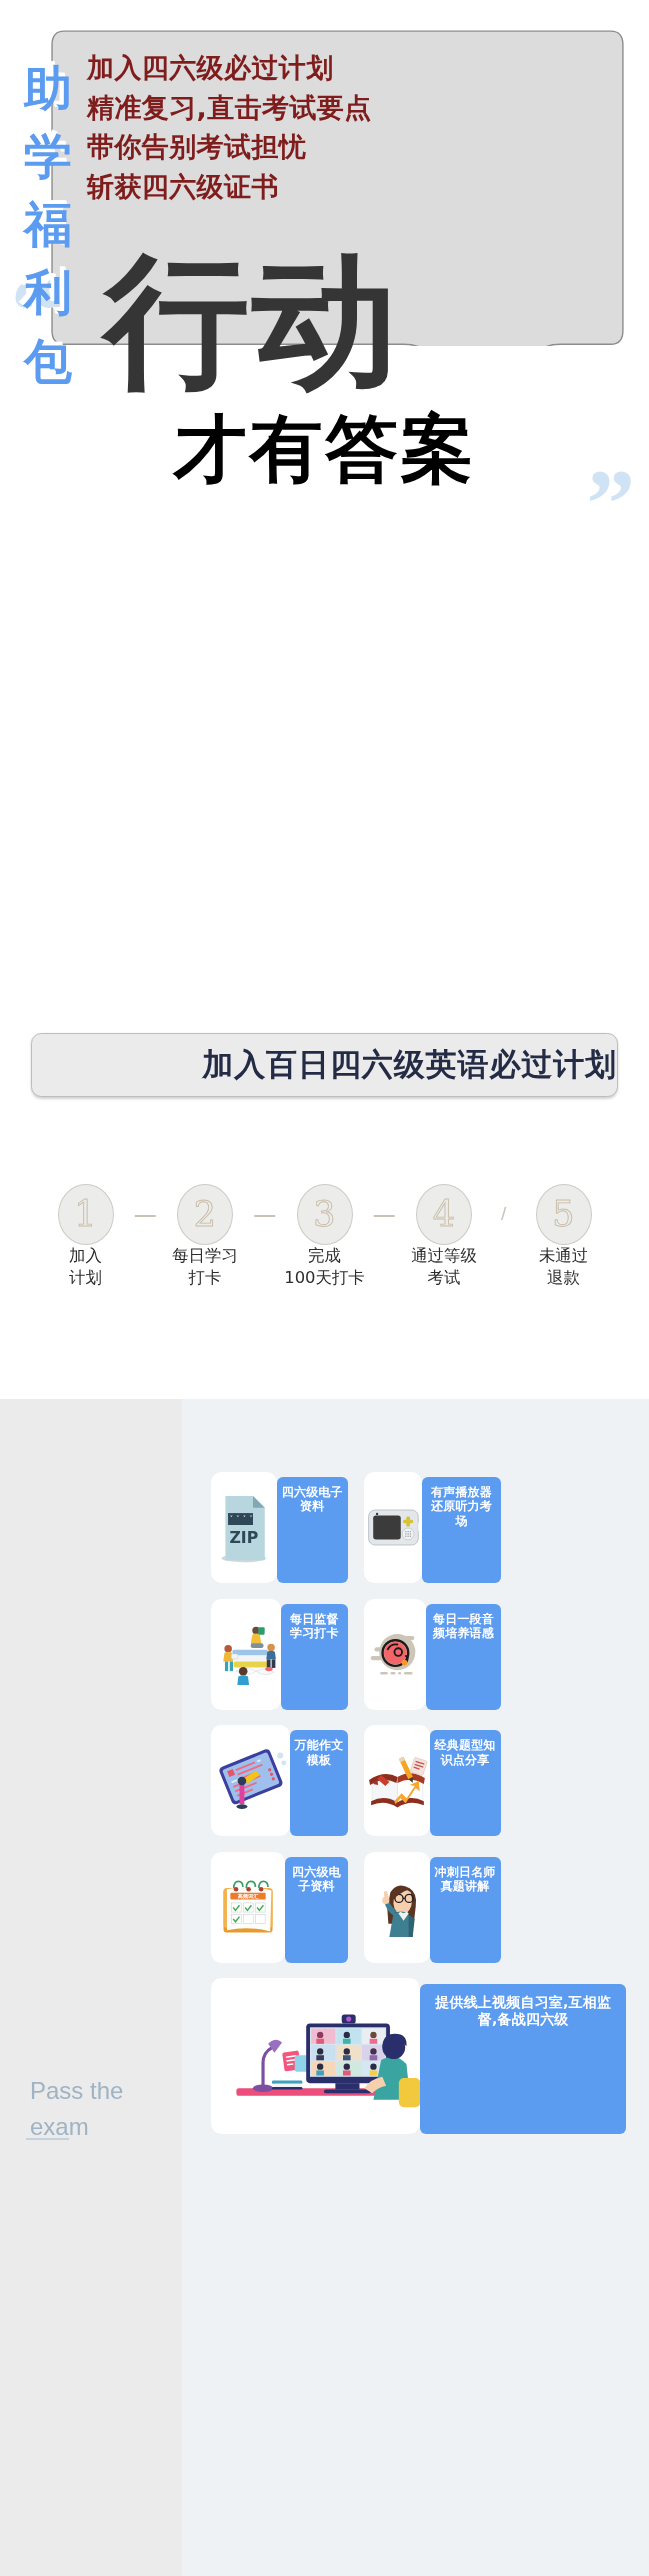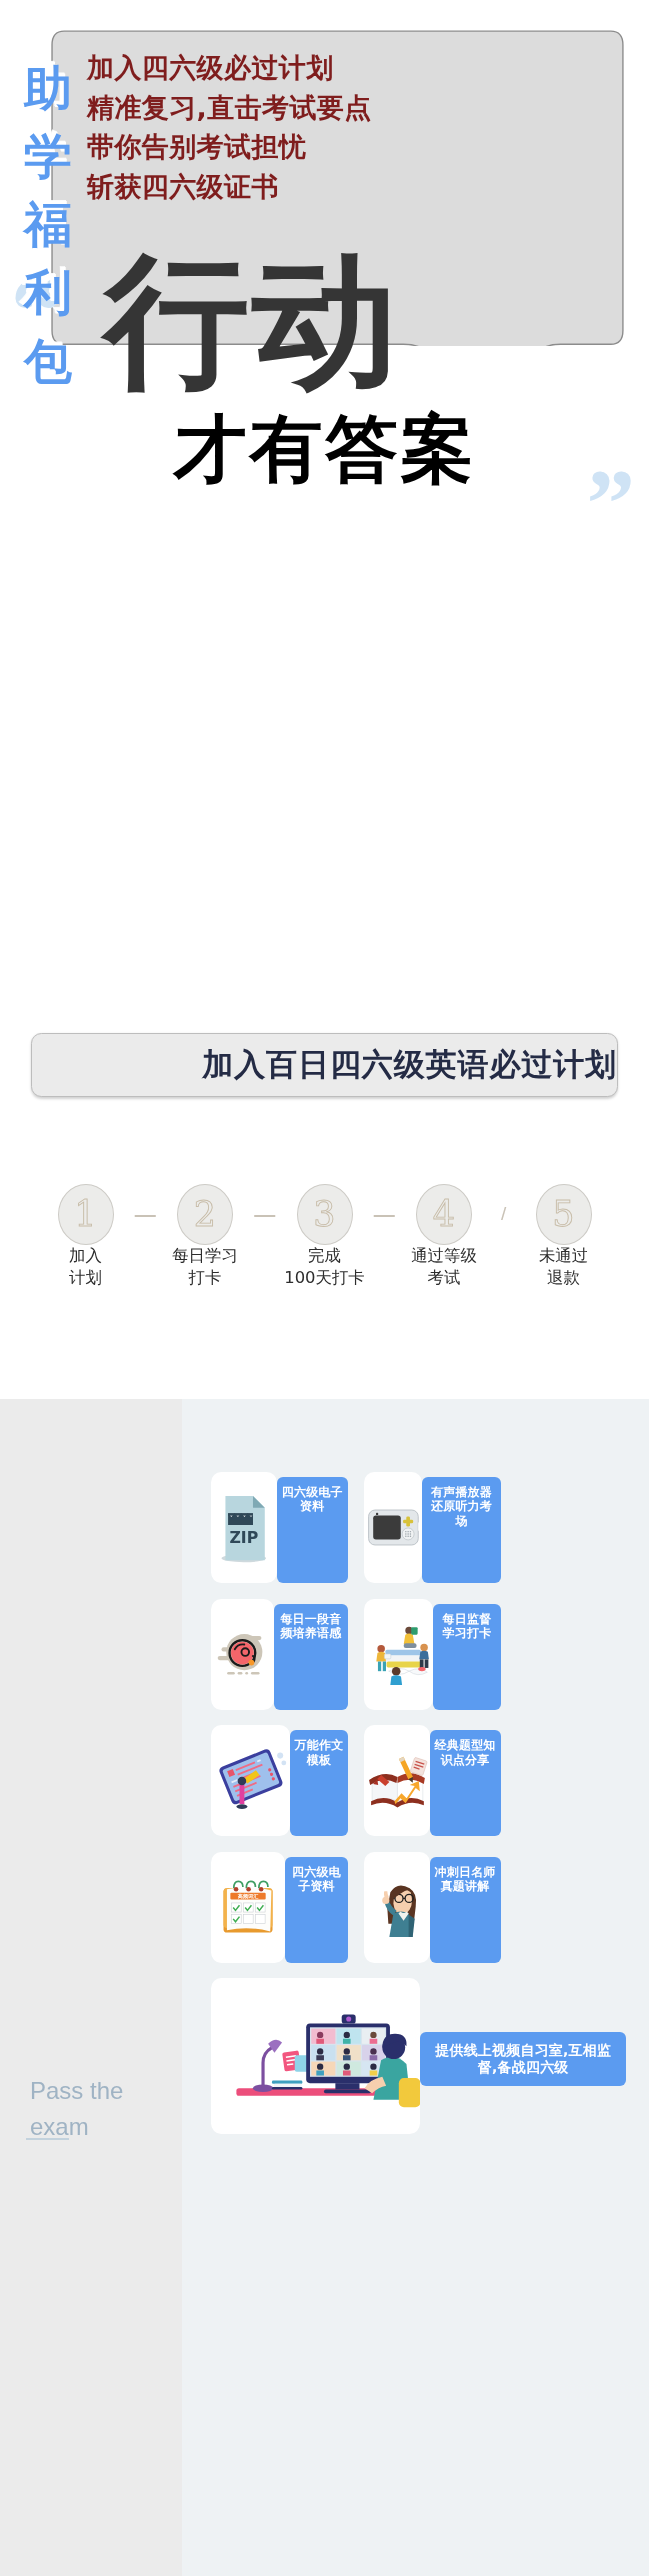--- a/index.html
+++ b/index.html
@@ -121,21 +121,21 @@
     position:absolute;left:26px;top:2138px;width:43px;height:1.7px;background:#c3d2dd;
   }
 
   
   .cards{position:absolute;left:211px;top:1472px;width:415px;}
   .card-row{display:flex;gap:15.6px;margin-bottom:15.6px;}
   .card{
     width:137px;background:transparent;
     display:flex;flex-direction:row;align-items:stretch;
   }
-  .card.wide{width:auto;flex:1;align-items:center;}
+  .card.wide{width:auto;flex:1;}
   .card-img{
     height:111px;background:#ffffff;border-radius:10.4px;
     display:flex;align-items:center;justify-content:center;overflow:hidden;
   }
   .card.wide .card-img{height:156px;}
   .card-label{
     margin-top:5.2px;background:#5b9bf0;color:#fff;border-radius:6px;
     text-align:center;padding:7.8px 3.5px;
     font-family:"DejaVu Sans","Liberation Sans",sans-serif;
     font-weight:bold;font-size:12px;line-height:1.2;
@@ -280,20 +280,55 @@
           </svg>
         </div>
         <div class="card-label">有声播放器还原听力考场</div>
       </div>
     </div>
 
     <div class="card-row">
 
       <div class="card">
         <div class="card-img">
+          <svg width="113" height="104" viewBox="0 0 130 120">
+
+            <rect x="40" y="52" width="66" height="11" rx="3" fill="#9ec5e8"></rect>
+            <rect x="36" y="63" width="72" height="11" rx="3" fill="#f2f4f6"></rect>
+            <rect x="42" y="74" width="66" height="11" rx="3" fill="#e8d44a"></rect>
+
+            <path d="M46 92 q22 -10 38 0 q-18 12 -38 0z" fill="#ffffff" stroke="#cfd6dc"></path>
+            <path d="M84 92 q20 -10 34 2 q-18 10 -34 -2z" fill="#f7f9fb" stroke="#cfd6dc"></path>
+
+            <circle cx="84" cy="16" r="7" fill="#6b4a3b"></circle>
+            <path d="M77 24 q7 -4 14 0 l3 18 h-20z" fill="#f2c038"></path>
+            <rect x="74" y="40" width="24" height="9" rx="4" fill="#7e8f9e"></rect>
+            <rect x="88" y="10" width="12" height="14" rx="2" fill="#2e9c6e"></rect>
+
+            <circle cx="32" cy="50" r="7" fill="#b4593b"></circle>
+            <path d="M25 58 q7 -4 14 0 l2 16 h-18z" fill="#eeb63a"></path>
+            <rect x="26" y="74" width="6" height="18" fill="#3aa3b5"></rect>
+            <rect x="35" y="74" width="6" height="18" fill="#3aa3b5"></rect>
+            <rect x="38" y="60" width="12" height="9" rx="2" fill="#f2f5f7" stroke="#c7d0d8"></rect>
+
+            <circle cx="112" cy="48" r="7" fill="#d8924f"></circle>
+            <path d="M105 56 q7 -4 14 0 l2 14 h-18z" fill="#3b6e9b"></path>
+            <rect x="104" y="70" width="7" height="16" fill="#2f3b4a"></rect>
+            <rect x="113" y="70" width="7" height="16" fill="#2f3b4a"></rect>
+            <ellipse cx="108" cy="88" rx="7" ry="4" fill="#f4656a"></ellipse>
+
+            <circle cx="60" cy="92" r="8" fill="#5a3a2a"></circle>
+            <path d="M51 102 q9 -5 18 0 l2 16 h-22z" fill="#2f9fd0"></path>
+          </svg>
+        </div>
+        <div class="card-label">每日监督学习打卡</div>
+      </div>
+
+      <div class="card">
+        <div class="card-img">
           <svg width="114" height="90" viewBox="0 0 132 104">
             <circle cx="70" cy="48" r="38" fill="#cdc6b8"></circle>
             <g fill="#cdc6b8">
               <rect x="64" y="14" width="42" height="9" rx="4.5"></rect>
               <rect x="22" y="38" width="40" height="9" rx="4.5"></rect>
               <rect x="14" y="56" width="46" height="9" rx="4.5"></rect>
             </g>
             <circle cx="66" cy="50" r="27" fill="none" stroke="#1b1b1b" stroke-width="5"></circle>
             <circle cx="66" cy="50" r="24" fill="#f4656a"></circle>
             <path d="M50 42 a20 20 0 0 1 20 -10" fill="none" stroke="#1b1b1b" stroke-width="4" stroke-linecap="round"></path>
@@ -302,55 +337,20 @@
             <circle cx="85" cy="70" r="6" fill="#f79728"></circle>
             <g fill="#cdc6b8">
               <rect x="34" y="90" width="16" height="5" rx="2.5"></rect>
               <rect x="56" y="90" width="10" height="5" rx="2.5"></rect>
               <rect x="72" y="90" width="6" height="5" rx="2.5"></rect>
               <rect x="84" y="90" width="18" height="5" rx="2.5"></rect>
             </g>
           </svg>
         </div>
         <div class="card-label">每日一段音频培养语感</div>
-      </div>
-
-      <div class="card">
-        <div class="card-img">
-          <svg width="113" height="104" viewBox="0 0 130 120">
-
-            <rect x="40" y="52" width="66" height="11" rx="3" fill="#9ec5e8"></rect>
-            <rect x="36" y="63" width="72" height="11" rx="3" fill="#f2f4f6"></rect>
-            <rect x="42" y="74" width="66" height="11" rx="3" fill="#e8d44a"></rect>
-
-            <path d="M46 92 q22 -10 38 0 q-18 12 -38 0z" fill="#ffffff" stroke="#cfd6dc"></path>
-            <path d="M84 92 q20 -10 34 2 q-18 10 -34 -2z" fill="#f7f9fb" stroke="#cfd6dc"></path>
-
-            <circle cx="84" cy="16" r="7" fill="#6b4a3b"></circle>
-            <path d="M77 24 q7 -4 14 0 l3 18 h-20z" fill="#f2c038"></path>
-            <rect x="74" y="40" width="24" height="9" rx="4" fill="#7e8f9e"></rect>
-            <rect x="88" y="10" width="12" height="14" rx="2" fill="#2e9c6e"></rect>
-
-            <circle cx="32" cy="50" r="7" fill="#b4593b"></circle>
-            <path d="M25 58 q7 -4 14 0 l2 16 h-18z" fill="#eeb63a"></path>
-            <rect x="26" y="74" width="6" height="18" fill="#3aa3b5"></rect>
-            <rect x="35" y="74" width="6" height="18" fill="#3aa3b5"></rect>
-            <rect x="38" y="60" width="12" height="9" rx="2" fill="#f2f5f7" stroke="#c7d0d8"></rect>
-
-            <circle cx="112" cy="48" r="7" fill="#d8924f"></circle>
-            <path d="M105 56 q7 -4 14 0 l2 14 h-18z" fill="#3b6e9b"></path>
-            <rect x="104" y="70" width="7" height="16" fill="#2f3b4a"></rect>
-            <rect x="113" y="70" width="7" height="16" fill="#2f3b4a"></rect>
-            <ellipse cx="108" cy="88" rx="7" ry="4" fill="#f4656a"></ellipse>
-
-            <circle cx="60" cy="92" r="8" fill="#5a3a2a"></circle>
-            <path d="M51 102 q9 -5 18 0 l2 16 h-22z" fill="#2f9fd0"></path>
-          </svg>
-        </div>
-        <div class="card-label">每日监督学习打卡</div>
       </div>
     </div>
 
     <div class="card-row">
 
       <div class="card">
         <div class="card-img">
           <svg width="113" height="95" viewBox="0 0 130 110">
             <g transform="rotate(-22 66 52)">
               <rect x="22" y="16" width="90" height="66" rx="7" fill="#3b3f9e"></rect>

